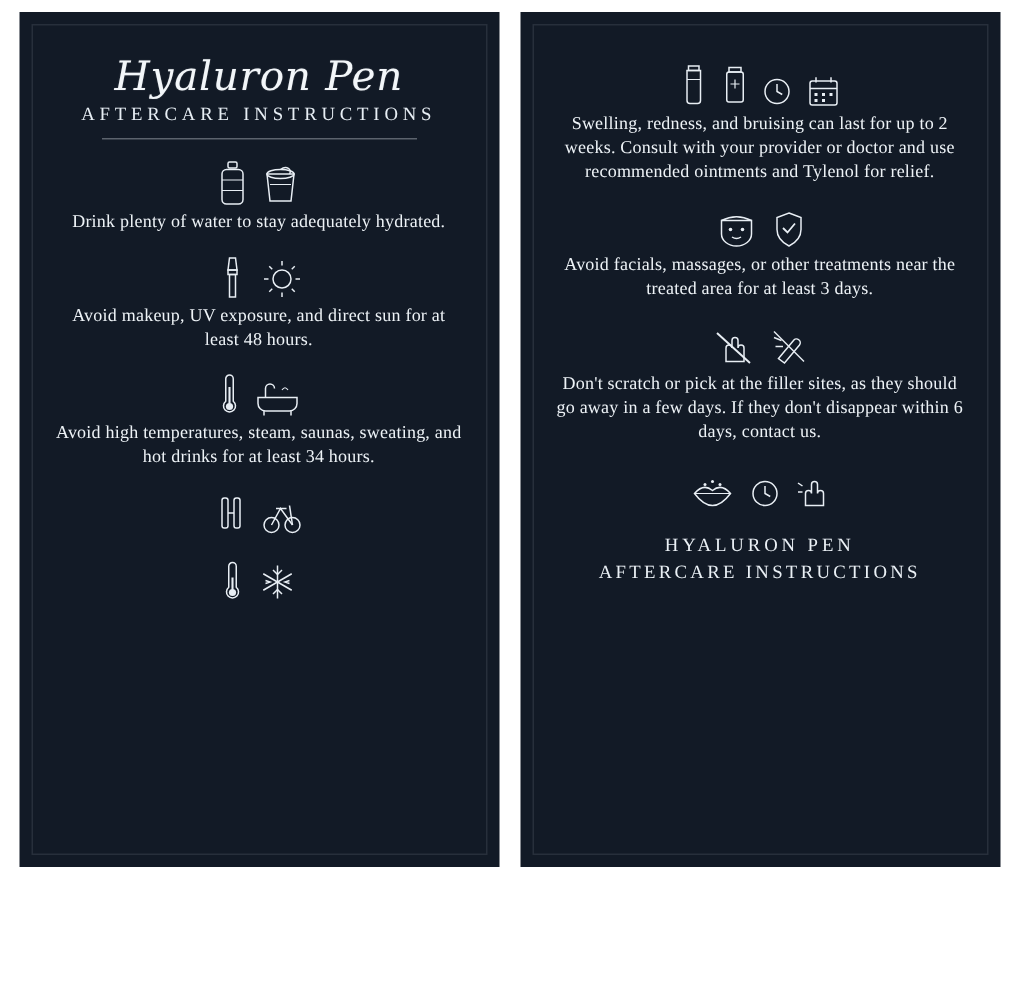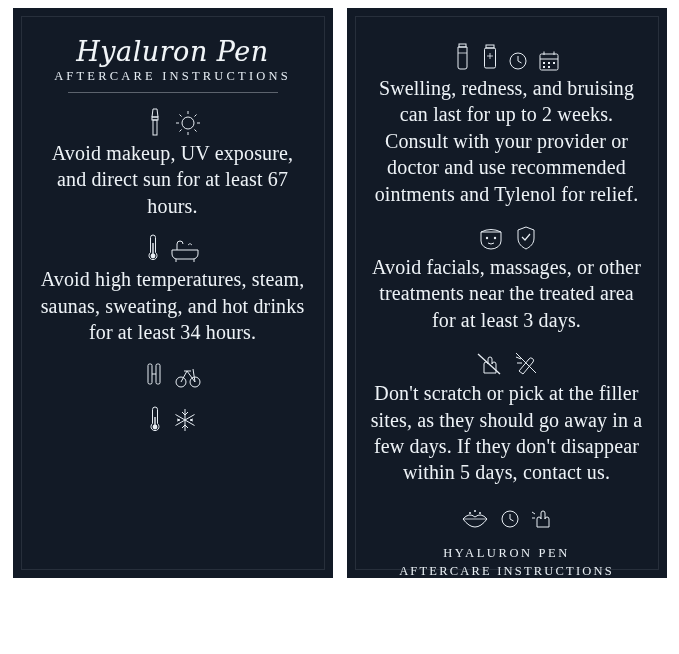--- a/index.html
+++ b/index.html
@@ -85,21 +85,21 @@
     justify-content: center;
     align-items: flex-end;
     gap: 10px;
     height: 34px;
     margin-bottom: 3px;
   }
   .icons svg {
     display: block;
   }
   .txt {
-    font-size: 20px;
+    font-size: 12px;
     line-height: 1.32;
     color: #eef3f7;
     padding: 0 6px;
     letter-spacing: 0.15px;
   }
 
   .footer {
     text-align: center;
     margin-top: 16px;
   }
@@ -122,20 +122,37 @@
 <div class="page">
   <div class="cards">
 
     <div class="card">
       <div class="card-inner-border"></div>
 
       <div class="brand">Hyaluron Pen</div>
       <div class="brand-sub">AFTERCARE INSTRUCTIONS</div>
       <div class="rule"></div>
 
+      <div class="block">
+        <div class="icons">
+          <svg width="18" height="30" viewBox="0 0 18 30">
+            <rect x="6" y="1" width="6" height="4" rx="1" fill="none" stroke="#e8eef4" stroke-width="1"></rect>
+            <path d="M5 6 h8 a3 3 0 0 1 3 3 v17 a3 3 0 0 1 -3 3 h-8 a3 3 0 0 1 -3 -3 v-17 a3 3 0 0 1 3 -3 z" fill="none" stroke="#e8eef4" stroke-width="1"></path>
+            <line x1="2" y1="13" x2="16" y2="13" stroke="#e8eef4" stroke-width="0.8"></line>
+            <line x1="2" y1="20" x2="16" y2="20" stroke="#e8eef4" stroke-width="0.8"></line>
+          </svg>
+          <svg width="26" height="28" viewBox="0 0 26 28">
+            <path d="M4 7 h18 l-2 18 h-14 z" fill="none" stroke="#e8eef4" stroke-width="1"></path>
+            <ellipse cx="13" cy="7" rx="9" ry="3" fill="none" stroke="#e8eef4" stroke-width="1"></ellipse>
+            <path d="M13 4 c4 -3 8 0 6 3" fill="none" stroke="#e8eef4" stroke-width="1"></path>
+            <line x1="6" y1="14" x2="20" y2="14" stroke="#e8eef4" stroke-width="0.7"></line>
+          </svg>
+        </div>
+        <div class="txt">Drink plenty of water to stay adequately hydrated.</div>
+      </div>
 
       <div class="block">
         <div class="icons">
           <svg width="20" height="30" viewBox="0 0 20 30">
             <path d="M8 2 l4 0 l1 8 l-6 0 z" fill="none" stroke="#e8eef4" stroke-width="1"></path>
             <rect x="7" y="10" width="6" height="3" fill="none" stroke="#e8eef4" stroke-width="1"></rect>
             <rect x="8" y="13" width="4" height="15" fill="none" stroke="#e8eef4" stroke-width="1"></rect>
           </svg>
           <svg width="26" height="28" viewBox="0 0 26 28">
             <circle cx="13" cy="14" r="6" fill="none" stroke="#e8eef4" stroke-width="1"></circle>
@@ -144,21 +161,21 @@
               <line x1="13" y1="23" x2="13" y2="26"></line>
               <line x1="1" y1="14" x2="4" y2="14"></line>
               <line x1="22" y1="14" x2="25" y2="14"></line>
               <line x1="4.5" y1="5.5" x2="6.5" y2="7.5"></line>
               <line x1="19.5" y1="20.5" x2="21.5" y2="22.5"></line>
               <line x1="21.5" y1="5.5" x2="19.5" y2="7.5"></line>
               <line x1="6.5" y1="20.5" x2="4.5" y2="22.5"></line>
             </g>
           </svg>
         </div>
-        <div class="txt">Avoid makeup, UV exposure, and direct sun for at least 67 hours.</div>
+        <div class="txt">Avoid makeup, UV exposure, and direct sun for at least 48 hours.</div>
       </div>
 
       <div class="block">
         <div class="icons">
           <svg width="14" height="30" viewBox="0 0 14 30">
             <path d="M7 2 a2.5 2.5 0 0 1 2.5 2.5 v15 a4 4 0 1 1 -5 0 v-15 a2.5 2.5 0 0 1 2.5 -2.5 z" fill="none" stroke="#e8eef4" stroke-width="1"></path>
             <circle cx="7" cy="23" r="2.4" fill="#e8eef4"></circle>
             <line x1="7" y1="10" x2="7" y2="21" stroke="#e8eef4" stroke-width="1.4"></line>
           </svg>
           <svg width="30" height="26" viewBox="0 0 30 26">
@@ -275,21 +292,21 @@
           </svg>
           <svg width="26" height="26" viewBox="0 0 26 26">
             <path d="M6 20 l10 -12 a2.5 2.5 0 0 1 4 3 l-10 12 z" fill="none" stroke="#e8eef4" stroke-width="1"></path>
             <g stroke="#e8eef4" stroke-width="1">
               <line x1="3" y1="6" x2="8" y2="8"></line>
               <line x1="4" y1="12" x2="9" y2="12"></line>
               <line x1="3" y1="2" x2="23" y2="22"></line>
             </g>
           </svg>
         </div>
-        <div class="txt">Don't scratch or pick at the filler sites, as they should go away in a few days. If they don't disappear within 5 days, contact us.</div>
+        <div class="txt">Don't scratch or pick at the filler sites, as they should go away in a few days. If they don't disappear within 6 days, contact us.</div>
       </div>
 
       <div class="block">
         <div class="icons">
           <svg width="30" height="22" viewBox="0 0 30 22">
             <path d="M3 11 q6 -7 12 -2 q6 -5 12 2 q-6 8 -12 8 q-6 0 -12 -8 z" fill="none" stroke="#e8eef4" stroke-width="1"></path>
             <line x1="3" y1="11" x2="27" y2="11" stroke="#e8eef4" stroke-width="0.8"></line>
             <g fill="#e8eef4">
               <circle cx="10" cy="5" r="1"></circle>
               <circle cx="15" cy="3" r="1"></circle>

